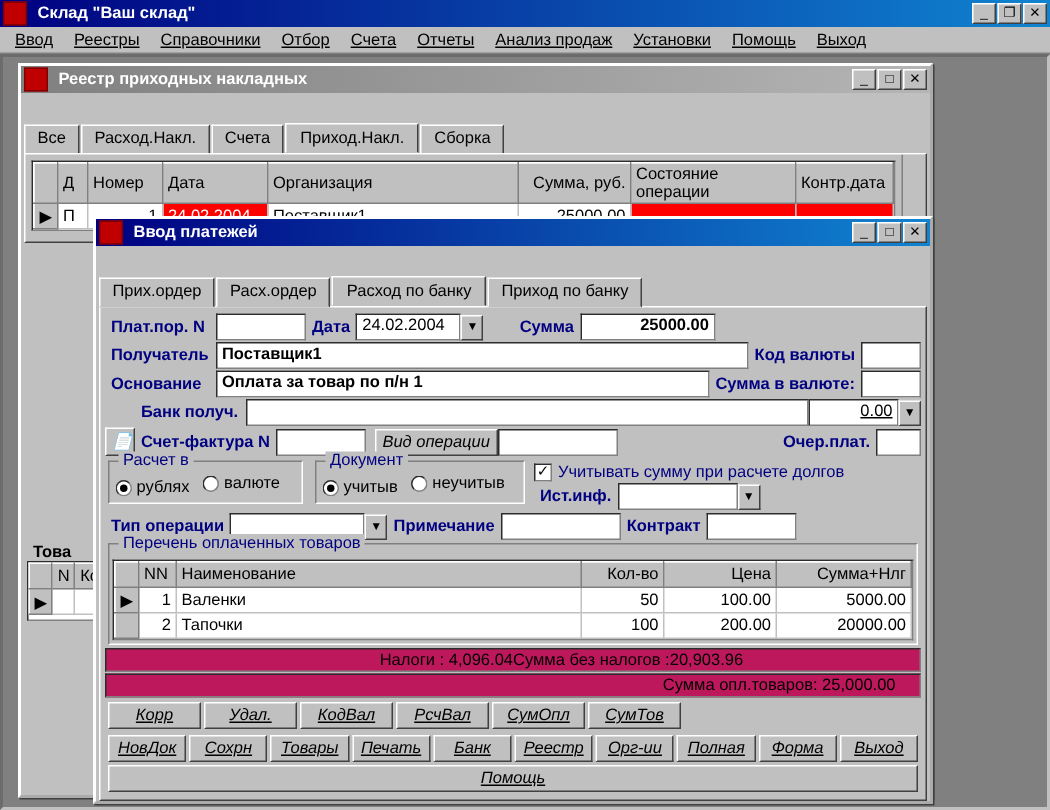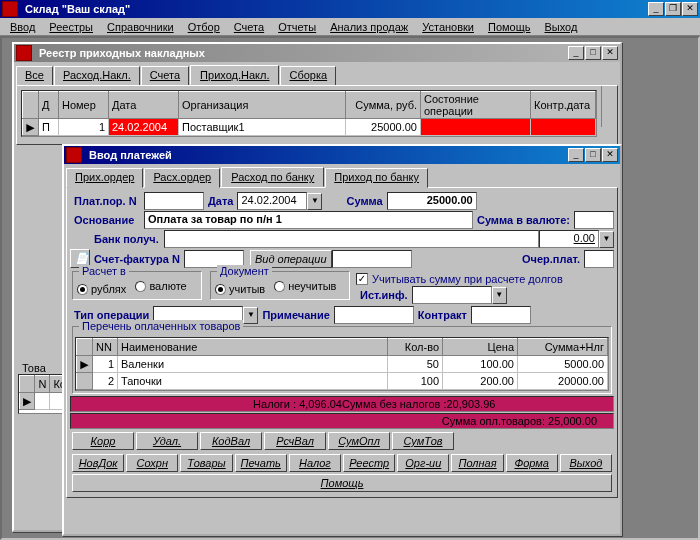--- a/index.html
+++ b/index.html
@@ -7,21 +7,21 @@
   .titlebar { background: linear-gradient(to right, #000080, #1084d0); color: #fff; height: 18px; display: flex; align-items: center; padding: 0 2px; }
   .titlebar .title { flex: 1; font-weight: bold; padding-left: 4px; white-space: nowrap; overflow: hidden; }
   .titlebar.inactive { background: linear-gradient(to right, #808080, #b5b5b5); }
   .winctrls { display: flex; gap: 1px; }
   .winbtn { width: 16px; height: 14px; background: #c0c0c0; border: 1px solid; border-color: #fff #404040 #404040 #fff; font-size: 9px; line-height: 10px; text-align: center; cursor: pointer; color: #000; font-family: Arial; }
   .menubar { background: #c0c0c0; height: 18px; display: flex; align-items: center; padding: 0 4px; gap: 2px; border-bottom: 1px solid #808080; }
   .menuitem { padding: 1px 6px; cursor: pointer; }
   .menuitem span.ul { text-decoration: underline; }
   .mdi { position: absolute; top: 36px; left: 0; right: 0; bottom: 0; background: #808080; border: 2px inset #c0c0c0; }
   .window { position: absolute; background: #c0c0c0; border: 2px outset #fff; box-shadow: 1px 1px 0 #404040; }
-  .tabs { display: flex; margin-top: 3px; margin-left: 2px; text-decoration: underline; }
+  .tabs { display: flex; margin-top: 20px; margin-left: 2px; }
   .tab { background: #c0c0c0; border: 1px solid; border-color: #fff #404040 transparent #fff; padding: 2px 8px; margin-right: 1px; position: relative; top: 1px; cursor: pointer; }
   .tab.active { border-bottom: 1px solid #c0c0c0; z-index: 2; padding: 3px 9px; top: 0; }
   .tabbody { border: 1px solid; border-color: #fff #404040 #404040 #fff; padding: 4px; margin: 0 2px; }
   .grid { border: 1px inset #808080; background: #fff; font-size: 11px; }
   .grid table { border-collapse: collapse; width: 100%; }
   .grid th { background: #c0c0c0; border: 1px solid; border-color: #fff #808080 #808080 #fff; padding: 1px 3px; font-weight: normal; text-align: left; height: 17px; }
   .grid td { border: 1px solid #c0c0c0; padding: 1px 3px; height: 17px; background: #fff; }
   .grid td.num { text-align: right; }
   .grid td.rowhdr { background: #c0c0c0; border: 1px solid; border-color: #fff #808080 #808080 #fff; width: 16px; text-align: center; }
   .red { background: #ff0000 !important; color: #fff; }
@@ -113,21 +113,21 @@
             <td class="red"></td>
             <td class="red"></td>
           </tr>
         </tbody>
           </table>
       </div>
       <div class="scrollbar-v"></div>
     </div>
 
     <div style="position:absolute; left:4px; top:318px; width:50px;">
-      <div class="lbl" style="font-weight:normal; color:#000;">Това</div>
+      <div class="lbl" style="font-weight:bold; color:#000;">Това</div>
       <div class="grid" style="height:40px;">
           <table>
             <tbody>
               <tr>
         <th style="width:16px;"></th>
         <th>N</th>
         <th>Ко</th>
       </tr>
               <tr>
                 <td class="rowhdr">▶</td>
@@ -183,20 +183,26 @@
       <div class="field">
         <span class="lbl" style="width:74px;">Плат.пор. N</span>
         <div class="inp" style="flex:0 0 60px;"></div>
         <span class="lbl">Дата</span>
         <div class="inp" style="flex:0 0 70px;">24.02.2004</div>
         <div class="dd">▼</div>
         <span class="lbl" style="margin-left:20px;">Сумма</span>
         <div class="inp r" style="flex:0 0 90px; font-weight:bold;">25000.00</div>
       </div>
 
+      <div class="field">
+        <span class="lbl" style="width:74px;">Получатель</span>
+        <div class="inp" style="font-weight:bold;">Поставщик1</div>
+        <span class="lbl">Код валюты</span>
+        <div class="inp" style="flex:0 0 40px;"></div>
+      </div>
 
       <div class="field">
         <span class="lbl" style="width:74px;">Основание</span>
         <div class="inp" style="font-weight:bold;">Оплата за товар по п/н 1</div>
         <span class="lbl">Сумма в валюте:</span>
         <div class="inp r" style="flex:0 0 40px;"></div>
       </div>
 
       <div class="field">
         <span class="lbl" style="width:74px;margin-left:20px;">Банк получ.</span>
@@ -310,21 +316,21 @@
         <div class="btn">РсчВал</div>
         <div class="btn">СумОпл</div>
         <div class="btn">СумТов</div>
         <div style="flex:3"></div>
       </div>
       <div class="btnrow">
         <div class="btn">НовДок</div>
         <div class="btn">Сохрн</div>
         <div class="btn">Товары</div>
         <div class="btn">Печать</div>
-        <div class="btn">Налог</div>
+        <div class="btn">Банк</div>
         <div class="btn">Реестр</div>
         <div class="btn">Орг-ии</div>
         <div class="btn">Полная</div>
         <div class="btn">Форма</div>
         <div class="btn">Выход</div>
         <div class="btn">Помощь</div>
       </div>
 
     </div>
   </div>

